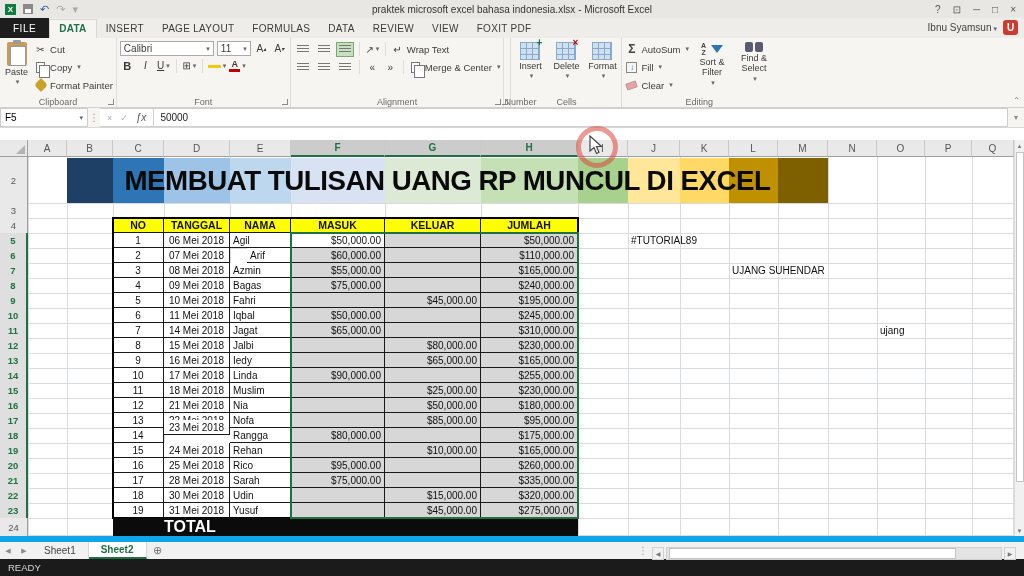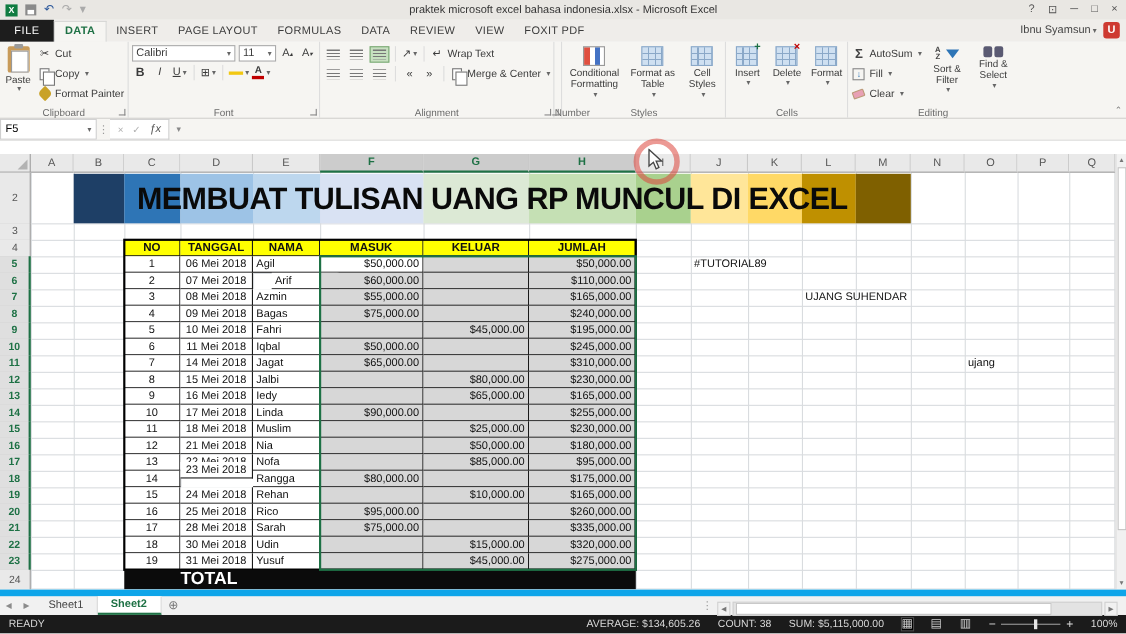--- a/index.html
+++ b/index.html
@@ -303,37 +303,20 @@
       </div>
       <div class="glabel">Alignment</div>
       <span class="launcher"></span>
     </div>
 
     <div class="rgroup">
       <div class="glabel">Number</div>
       <span class="launcher"></span>
     </div>
 
-    <div class="rgroup">
-      <div class="rbody">
-        <div class="bigbtn dd" style="width:52px">
-          <span class="icon-cf"></span>
-          <span>Conditional Formatting</span>
-        </div>
-        <div class="bigbtn dd" style="width:46px">
-          <span class="icon-grid"></span>
-          <span>Format as Table</span>
-        </div>
-        <div class="bigbtn dd" style="width:36px">
-          <span class="icon-grid"></span>
-          <span>Cell Styles</span>
-        </div>
-      </div>
-      <div class="glabel">Styles</div>
-    </div>
 
     <div class="rgroup">
       <div class="rbody">
         <div class="bigbtn dd" style="width:32px">
           <span class="icon-grid icon-ins"></span>
           <span>Insert</span>
         </div>
         <div class="bigbtn dd" style="width:32px">
           <span class="icon-grid icon-del"></span>
           <span>Delete</span>
@@ -386,20 +369,21 @@
   <div class="frow">
     <div class="namebox dd">
         <span>F5</span>
       </div>
     <div class="fdots">⋮</div>
     <div class="fbtns">
       <span class="fb">×</span>
       <span class="fb">✓</span>
       <span class="fb fx">ƒx</span>
     </div>
+    <div class="fvalue">50000</div>
     <span class="fchev">▾</span>
   </div>
   <div class="spacer"></div>
 
   <div class="gridwrap">
     <div id="grid">
         <div class="g glv" style="left: 28px; top: 17px; width: 1px; height: 379px;"></div>
         <div class="g glv" style="left: 67px; top: 17px; width: 1px; height: 379px;"></div>
         <div class="g glv" style="left: 113px; top: 17px; width: 1px; height: 379px;"></div>
         <div class="g glv" style="left: 164px; top: 17px; width: 1px; height: 379px;"></div>
@@ -640,36 +624,20 @@
       <span class="harrow">◀</span>
       <div class="htrack">
           <div class="hthumb"></div>
         </div>
       <span class="harrow">▶</span>
     </div>
   </div>
 
   <div class="statusbar">
     <span>READY</span>
-    <div class="sright">
-      <span>AVERAGE: $134,605.26</span>
-      <span>COUNT: 38</span>
-      <span>SUM: $5,115,000.00</span>
-      <span class="vico active">▦</span>
-      <span class="vico">▤</span>
-      <span class="vico">▥</span>
-      <span class="zoomctl">
-        <span class="zbtn">−</span>
-        <span class="ztrack">
-            <span class="zthumb"></span>
-          </span>
-        <span class="zbtn">+</span>
-      </span>
-      <span>100%</span>
-    </div>
   </div>
 
   <div class="cursor">
     <span class="ring"></span>
     <span class="pointer">
       <svg width="14" height="20" viewBox="0 0 14 20">
           <path d="M1,1 L1,16 L5,12.5 L7.5,18.5 L10,17.3 L7.5,11.5 L12.5,11.5 Z" fill="#fdfdfd" stroke="#444" stroke-width="1.2"></path>
         </svg>
     </span>
   </div>

